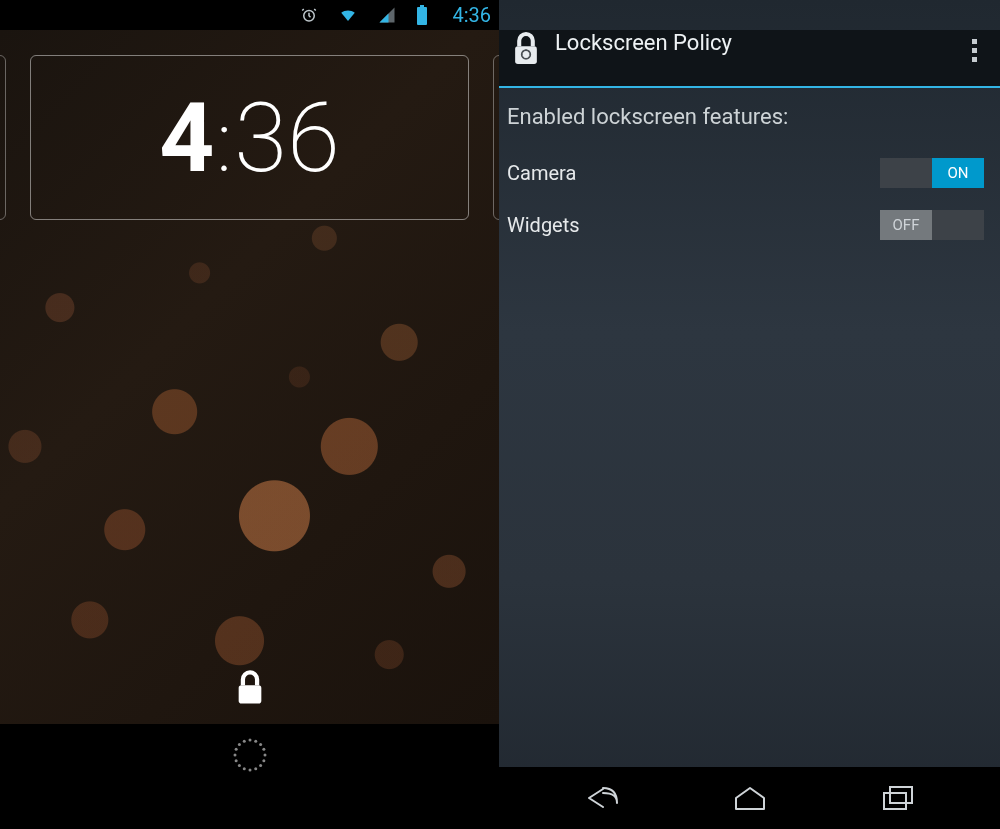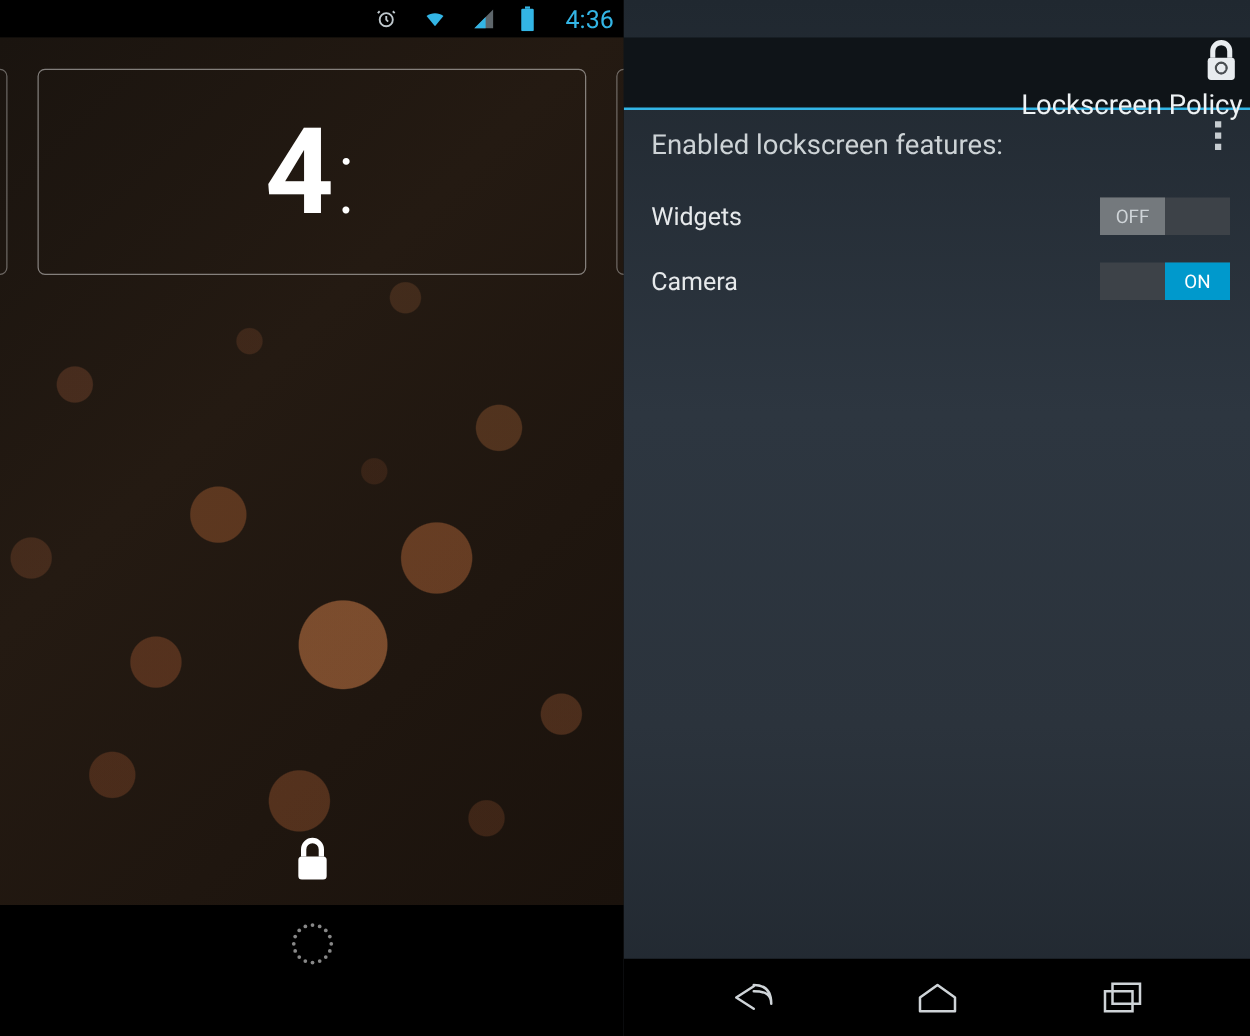--- a/index.html
+++ b/index.html
@@ -112,33 +112,32 @@
   .dotted-ring span{
     position:absolute; width:3px; height:3px; background:#888; border-radius:50%;
     left:50%; top:50%;
   }
 
   
   .action-bar {
     position:absolute; top:30px; left:0; right:0; height:58px;
     background:#0f1418;
     border-bottom:2px solid #33b5e5;
-    display:flex; align-items:flex-end; padding:0 6px 0 10px;
+    display:flex; align-items:flex-start; padding:0 6px 0 10px;
     color:#eef2f4;
-    flex-direction:column;
   }
   .action-bar .title {
     font-size:22px; font-weight:400; margin-left:12px; flex:1;
   }
   .overflow-dots { width:40px; height:40px; display:flex; flex-direction:column; align-items:center; justify-content:center; gap:4px;}
   .overflow-dots span{ width:5px; height:5px; background:#c6ccd0; }
 
   .content-right {
     position:absolute; top:90px; left:0; right:0; bottom:62px;
-    padding: 14px 16px 0 22px;
+    padding: 14px 16px 0 8px;
     color:#e6e9eb;
   }
   .section-title { font-size:22px; color:#cdd3d6; margin-bottom:18px;}
   .pref-row {
     display:flex; align-items:center; justify-content:space-between;
     height:52px; font-size:20px;
   }
   .switch {
     width:104px; height:30px; background:#3d4248;
     display:flex; position:relative; font-size:15px; font-weight:400;
@@ -197,20 +196,21 @@
 
   <div class="wallpaper"></div>
 
   <div class="side-card left-edge"></div>
   <div class="side-card right-edge"></div>
 
   <div class="clock-card">
     <div class="big-time">
       <span class="hour">4</span>
       <span class="colon">:</span>
+      <span class="minute">36</span>
     </div>
   </div>
 
   <div class="lock-tray">
     <svg width="34" height="40" viewBox="0 0 24 28" fill="#fff">
       <rect x="4" y="12" width="16" height="13" rx="2"></rect>
       <path d="M7 12V8a5 5 0 0 1 10 0v4" fill="none" stroke="#fff" stroke-width="3"></path>
     </svg>
   </div>
 
@@ -253,30 +253,30 @@
       <span></span>
         <span></span>
         <span></span>
     </div>
   </div>
 
   <div class="content-right">
     <div class="section-title">Enabled lockscreen features:</div>
 
     <div class="pref-row">
+      <span>Camera</span>
+      <div class="switch">
+        <div class="thumb-on">ON</div>
+      </div>
+    </div>
+
+    <div class="pref-row">
       <span>Widgets</span>
       <div class="switch">
         <div class="thumb-off">OFF</div>
-      </div>
-    </div>
-
-    <div class="pref-row">
-      <span>Camera</span>
-      <div class="switch">
-        <div class="thumb-on">ON</div>
       </div>
     </div>
   </div>
 
   <div class="nav-bar">
     <div class="nav-btn">
       <svg width="44" height="30" viewBox="0 0 44 30" fill="none" stroke="#cfd4d8" stroke-width="2" stroke-linejoin="round" stroke-linecap="round">
         <path d="M22 6 8 15l14 9"></path>
           <path d="M22 10c10 0 14 3 14 10 0-12-7-15-14-15"></path>
       </svg>

